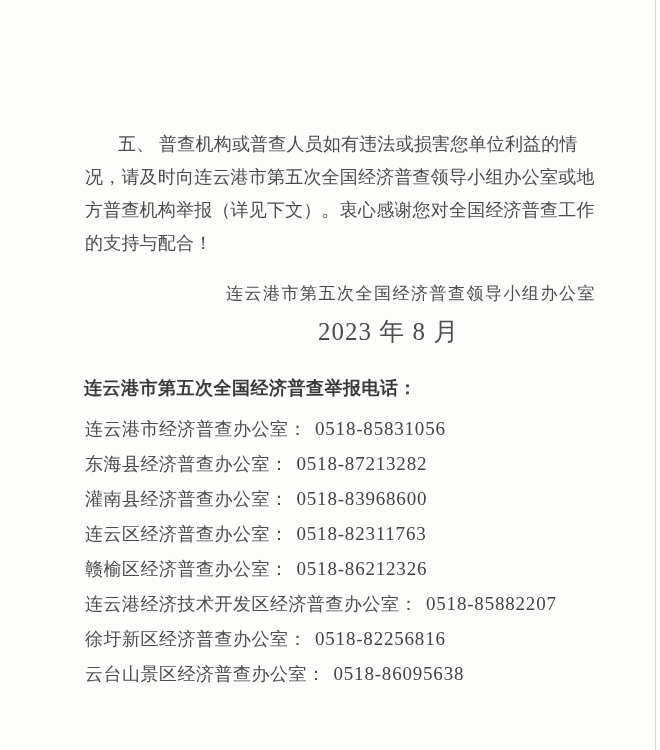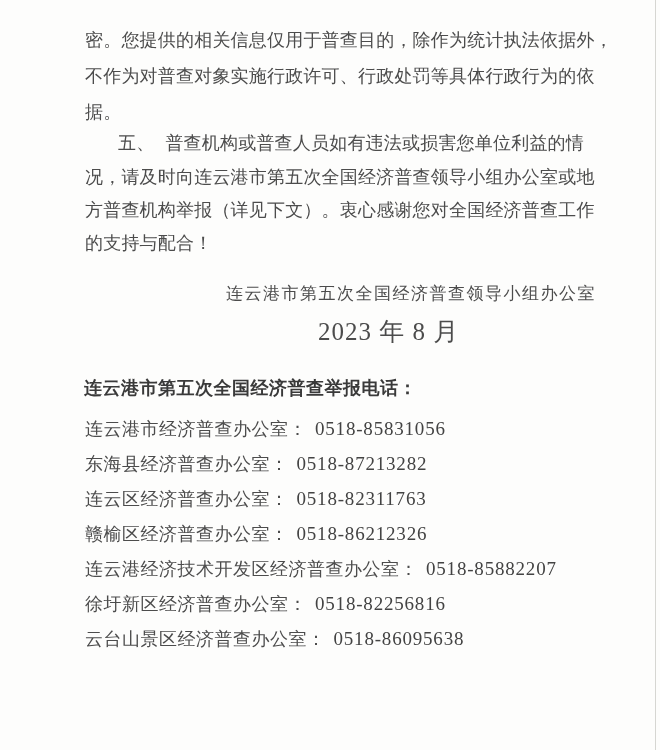--- a/index.html
+++ b/index.html
@@ -22,21 +22,21 @@
   }
   .body-block {
     position:absolute; left:85px; width:524px;
     font-size:18px; color:#4c4c4c;
     letter-spacing:0.2px;
   }
   #para1 { top:22px; }
   #para1 .line { line-height:36px; height:36px; white-space:nowrap; }
   #para2 { top:128px; }
   #para2 .line { line-height:33px; height:33px; white-space:nowrap; }
-  #para2 .line.indent { padding-left:33px;font-family:Liberation Mono, monospace; }
+  #para2 .line.indent { padding-left:33px; }
   .signature {
     position:absolute; top:282px; right:64px;
     font-size:17px; letter-spacing:1.5px;
     color:#4c4c4c; white-space:nowrap;
   }
   .doc-date {
     position:absolute; top:315px; left:318px;
     font-size:25px; letter-spacing:1px;
     color:#4c4c4c; white-space:nowrap;
   }
@@ -58,25 +58,20 @@
     font-size:19px; margin-left:8px;
     letter-spacing:0.8px; color:#434343;
   }
 </style>
 </head>
 <body>
 
 <div class="page">
   <div class="page-edge"></div>
 
-  <div class="body-block" id="para1">
-    <div class="line">密。您提供的相关信息仅用于普查目的，除作为统计执法依据外，</div>
-    <div class="line">不作为对普查对象实施行政许可、行政处罚等具体行政行为的依</div>
-    <div class="line">据。</div>
-  </div>
 
   <div class="body-block" id="para2">
     <div class="line indent">五、 普查机构或普查人员如有违法或损害您单位利益的情</div>
     <div class="line">况，请及时向连云港市第五次全国经济普查领导小组办公室或地</div>
     <div class="line">方普查机构举报（详见下文）。衷心感谢您对全国经济普查工作</div>
     <div class="line">的支持与配合！</div>
   </div>
 
   <div class="signature">连云港市第五次全国经济普查领导小组办公室</div>
   <div class="doc-date">2023 年 8 月</div>
@@ -84,20 +79,23 @@
   <div class="hotline-heading">连云港市第五次全国经济普查举报电话：</div>
 
   <div class="hotline-list">
     <div class="hotline-row">
       <span class="office">连云港市经济普查办公室：</span><span class="phone">0518-85831056</span>
     </div>
     <div class="hotline-row">
       <span class="office">东海县经济普查办公室：</span><span class="phone">0518-87213282</span>
     </div>
     <div class="hotline-row">
+      <span class="office">灌南县经济普查办公室：</span><span class="phone">0518-83968600</span>
+    </div>
+    <div class="hotline-row">
       <span class="office">连云区经济普查办公室：</span><span class="phone">0518-82311763</span>
     </div>
     <div class="hotline-row">
       <span class="office">赣榆区经济普查办公室：</span><span class="phone">0518-86212326</span>
     </div>
     <div class="hotline-row">
       <span class="office">连云港经济技术开发区经济普查办公室：</span><span class="phone">0518-85882207</span>
     </div>
     <div class="hotline-row">
       <span class="office">徐圩新区经济普查办公室：</span><span class="phone">0518-82256816</span>

